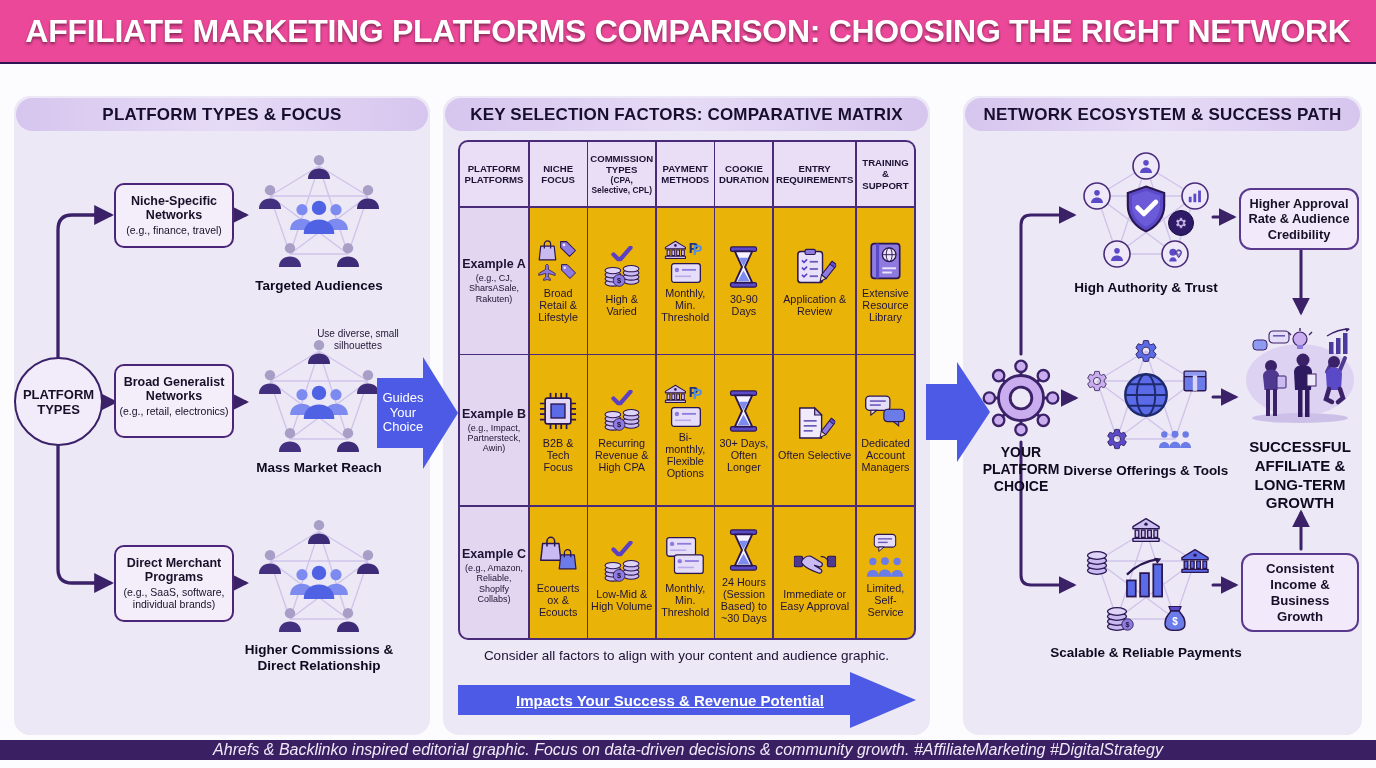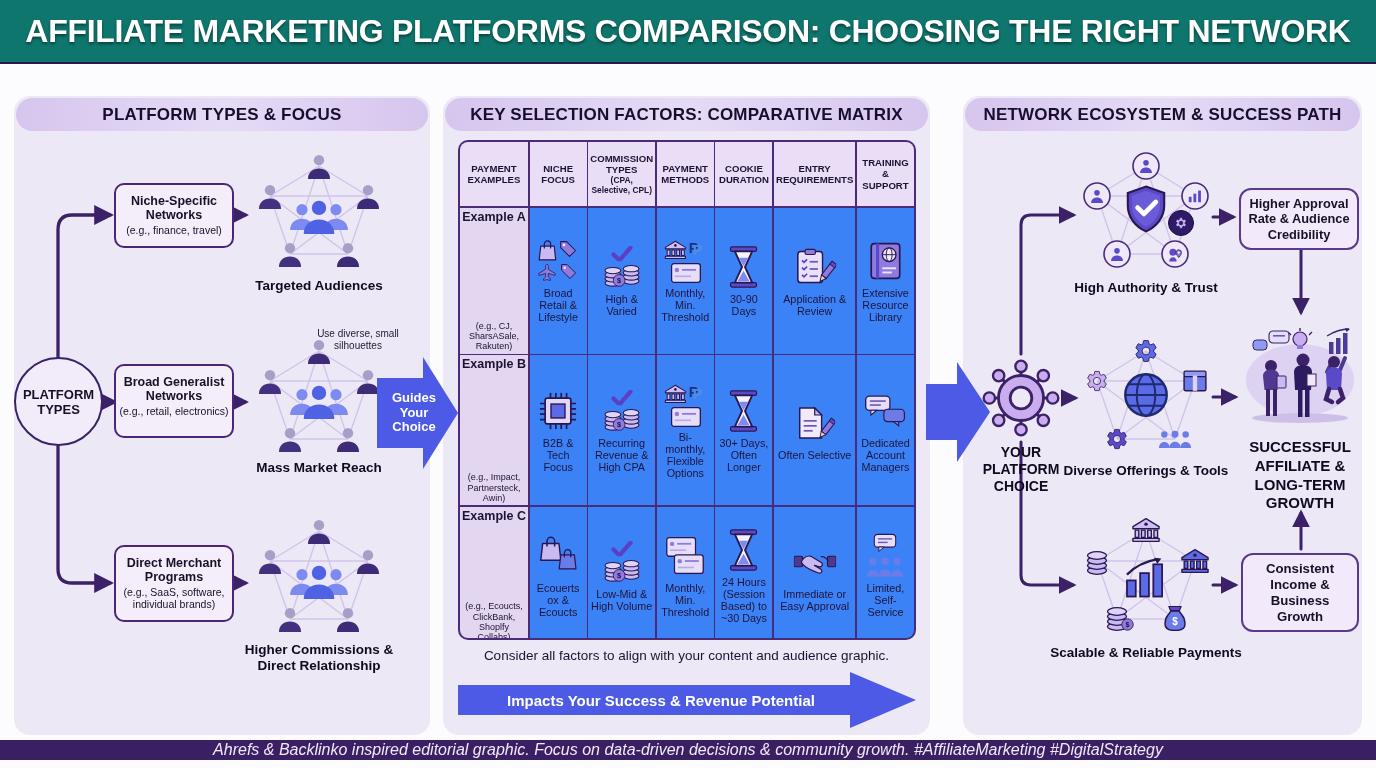--- a/index.html
+++ b/index.html
@@ -1,19 +1,19 @@
 <!DOCTYPE html>
 <html><head>
 <meta charset="utf-8">
 <style>
   html,body{margin:0;padding:0;}
   body{font-family:"Liberation Sans",sans-serif;background:#FCFBFE;}
   .stage{position:relative;width:1376px;height:768px;overflow:hidden;background:#FCFBFE;}
   
-  .topbar{position:absolute;left:0;top:0;width:1376px;height:62px;background:#0f766e;display:flex;align-items:center;justify-content:center;border-bottom:2px solid #2C1550;}
+  .topbar{position:absolute;left:0;top:0;width:1376px;height:62px;background:#ec4899;display:flex;align-items:center;justify-content:center;border-bottom:2px solid #2C1550;}
   .topbar h1{margin:0;color:#FFFFFF;font-size:32px;font-weight:bold;letter-spacing:-0.3px;text-shadow:0 2px 3px rgba(0,0,0,.45);white-space:nowrap;}
   .footbar{position:absolute;left:0;top:740px;width:1376px;height:20px;background:#3A1F63;display:flex;align-items:center;justify-content:center;}
   .footbar div{color:#F0EAF8;font-size:16px;font-style:italic;}
   
   .panel{position:absolute;top:96px;height:639px;background:#ECE8F6;border-radius:16px;}
   .panel-left{left:14px;width:416px;}
   .panel-mid{left:443px;width:487px;}
   .panel-right{left:963px;width:399px;}
   .pill{position:absolute;left:2px;right:2px;top:2px;height:33px;border-radius:17px;background:linear-gradient(90deg,#D6C5EE 0%,#E6DBF6 50%,#D6C5EE 100%);display:flex;align-items:center;justify-content:center;font-weight:bold;font-size:17px;color:#170E2E;letter-spacing:.2px;}
   
@@ -21,35 +21,35 @@
   .type-box{position:absolute;left:100px;width:120px;box-sizing:border-box;background:#F4EEFB;border:2.3px solid #4A2578;border-radius:10px;padding:9px 3px;text-align:center;color:#171028;}
   .type-box .bt{font-weight:bold;font-size:12.5px;line-height:1.12;}
   .type-box .bs{font-size:10.5px;line-height:1.12;margin-top:3px;}
   .cluster{position:absolute;left:240px;width:130px;height:125px;}
   .cluster svg{width:100%;height:100%;display:block;}
   .cap{position:absolute;left:220px;width:170px;text-align:center;font-weight:bold;font-size:13.5px;line-height:1.18;color:#0F0A20;}
   .annot{position:absolute;left:296px;top:232px;width:96px;font-size:10px;line-height:1.2;color:#241838;text-align:center;}
   .overlay{position:absolute;left:0;top:0;pointer-events:none;}
   
   .guide-arrow{position:absolute;left:377px;top:357px;width:81px;height:112px;z-index:5;}
-  .guide-arrow .txt{position:absolute;left:0;top:0;width:52px;height:112px;display:flex;align-items:center;justify-content:center;text-align:center;color:#fff;font-weight:bold;font-size:13px;line-height:1.15;margin-left:11px;}
+  .guide-arrow .txt{position:absolute;left:0;top:0;width:52px;height:112px;display:flex;align-items:center;justify-content:center;text-align:center;color:#fff;font-weight:normal;font-size:13px;line-height:1.15;}
   .flow-arrow{position:absolute;left:926px;top:362px;width:64px;height:100px;z-index:5;}
   
   #matrix-table{position:absolute;left:15px;top:44px;width:458px;height:500px;box-sizing:border-box;display:grid;grid-template-columns:68px repeat(6,1fr);grid-template-rows:64px 146px 150px 138px;background:#4A2B7A;gap:1.6px;border:2.2px solid #4A2B7A;border-radius:10px;overflow:hidden;}
-  .m-cell{background:#3b82f6;display:flex;flex-direction:column;align-items:center;justify-content:center;text-align:center;padding:2px;color:#1C1233;}
+  .m-cell{background:#eab308;display:flex;flex-direction:column;align-items:center;justify-content:center;text-align:center;padding:2px;color:#1C1233;}
   .m-head{background:#E9DEF5;font-weight:bold;font-size:9.6px;line-height:1.15;}
   .m-head .sub{font-size:8.4px;margin-top:1px;}
-  .m-label{background:#E3D6F1;justify-content:space-between;}
+  .m-label{background:#E3D6F1;}
   .m-label .nm{font-weight:bold;font-size:12.5px;}
   .m-label .ex{font-size:9px;line-height:1.15;margin-top:2px;}
   .m-data .lbl{font-size:10.8px;line-height:1.12;font-weight:500;color:#20133A;}
   .cell-icon{width:46px;height:46px;margin-bottom:3px;}
   .matrix-note{position:absolute;left:0;right:0;top:552px;text-align:center;font-size:13.5px;color:#1C1233;}
   .impact-wrap{position:absolute;left:15px;top:576px;width:458px;height:56px;}
-  .impact-txt{position:absolute;left:7px;top:13px;width:392px;height:30px;display:flex;align-items:center;justify-content:center;color:#fff;font-weight:bold;font-size:15px;}
+  .impact-txt{position:absolute;left:16px;top:13px;width:392px;height:30px;display:flex;align-items:center;justify-content:center;color:#fff;font-weight:bold;font-size:15px;text-decoration:underline;}
   
   .r-cluster{position:absolute;left:118px;width:130px;height:125px;}
   .r-cap{position:absolute;left:83px;width:200px;text-align:center;font-weight:bold;font-size:13.5px;line-height:1.2;color:#0F0A20;}
   .hub{position:absolute;left:18px;top:262px;width:80px;height:80px;}
   .hub-cap{position:absolute;left:3px;top:348px;width:110px;text-align:center;font-weight:bold;font-size:14px;line-height:1.22;color:#0F0A20;}
   .out-box{position:absolute;box-sizing:border-box;background:#F2E9FA;border:2.2px solid #5A3A8E;border-radius:12px;display:flex;align-items:center;justify-content:center;text-align:center;font-weight:bold;font-size:12.8px;line-height:1.2;color:#171028;padding:6px 5px;}
   .succ-cap{position:absolute;left:276px;top:342px;width:122px;text-align:center;font-weight:bold;font-size:15px;line-height:1.25;color:#0F0A20;}
   .illus{position:absolute;left:278px;top:232px;width:118px;height:98px;}
 </style>
 </head>
@@ -322,21 +322,21 @@
     <svg width="81" height="112">
         <polygon points="0,21 46,21 46,0 81,56 46,112 46,91 0,91" fill="#4C5AE5"></polygon>
       </svg>
     <div class="txt">Guides Your Choice</div>
   </div>
 
   <div class="panel panel-mid">
     <div class="pill">KEY SELECTION FACTORS: COMPARATIVE MATRIX</div>
     <div id="matrix-table">
         <div class="m-cell m-head">
-          <div>PAYMENT EXAMPLES</div>
+          <div>PLATFORM PLATFORMS</div>
         </div>
         <div class="m-cell m-head">
           <div>NICHE FOCUS</div>
         </div>
         <div class="m-cell m-head">
           <div>COMMISSION TYPES</div>
           <div class="sub">(CPA, Selective, CPL)</div>
         </div>
         <div class="m-cell m-head">
           <div>PAYMENT METHODS</div>
@@ -441,21 +441,21 @@
         </div>
         <div class="m-cell m-data">
           <svg class="cell-icon" viewBox="0 0 48 48">
             <use href="#sym-bubble" x="3" y="6" width="27" height="24"></use>
             <use href="#sym-bubble2" x="22" y="20" width="23" height="22"></use>
           </svg>
           <div class="lbl">Dedicated Account Managers</div>
         </div>
         <div class="m-cell m-label">
           <div class="nm">Example C</div>
-          <div class="ex">(e.g., Ecoucts, ClickBank, Shoplfy Collabs)</div>
+          <div class="ex">(e.g., Amazon, Reliable, Shoplfy Collabs)</div>
         </div>
         <div class="m-cell m-data">
           <svg class="cell-icon" viewBox="0 0 48 48">
             <use href="#sym-bag" x="4" y="2" width="25" height="28"></use>
             <use href="#sym-bag2" x="24" y="14" width="20" height="26"></use>
           </svg>
           <div class="lbl">Ecouerts ox &amp; Ecoucts</div>
         </div>
         <div class="m-cell m-data">
           <svg class="cell-icon" viewBox="0 0 48 48">

